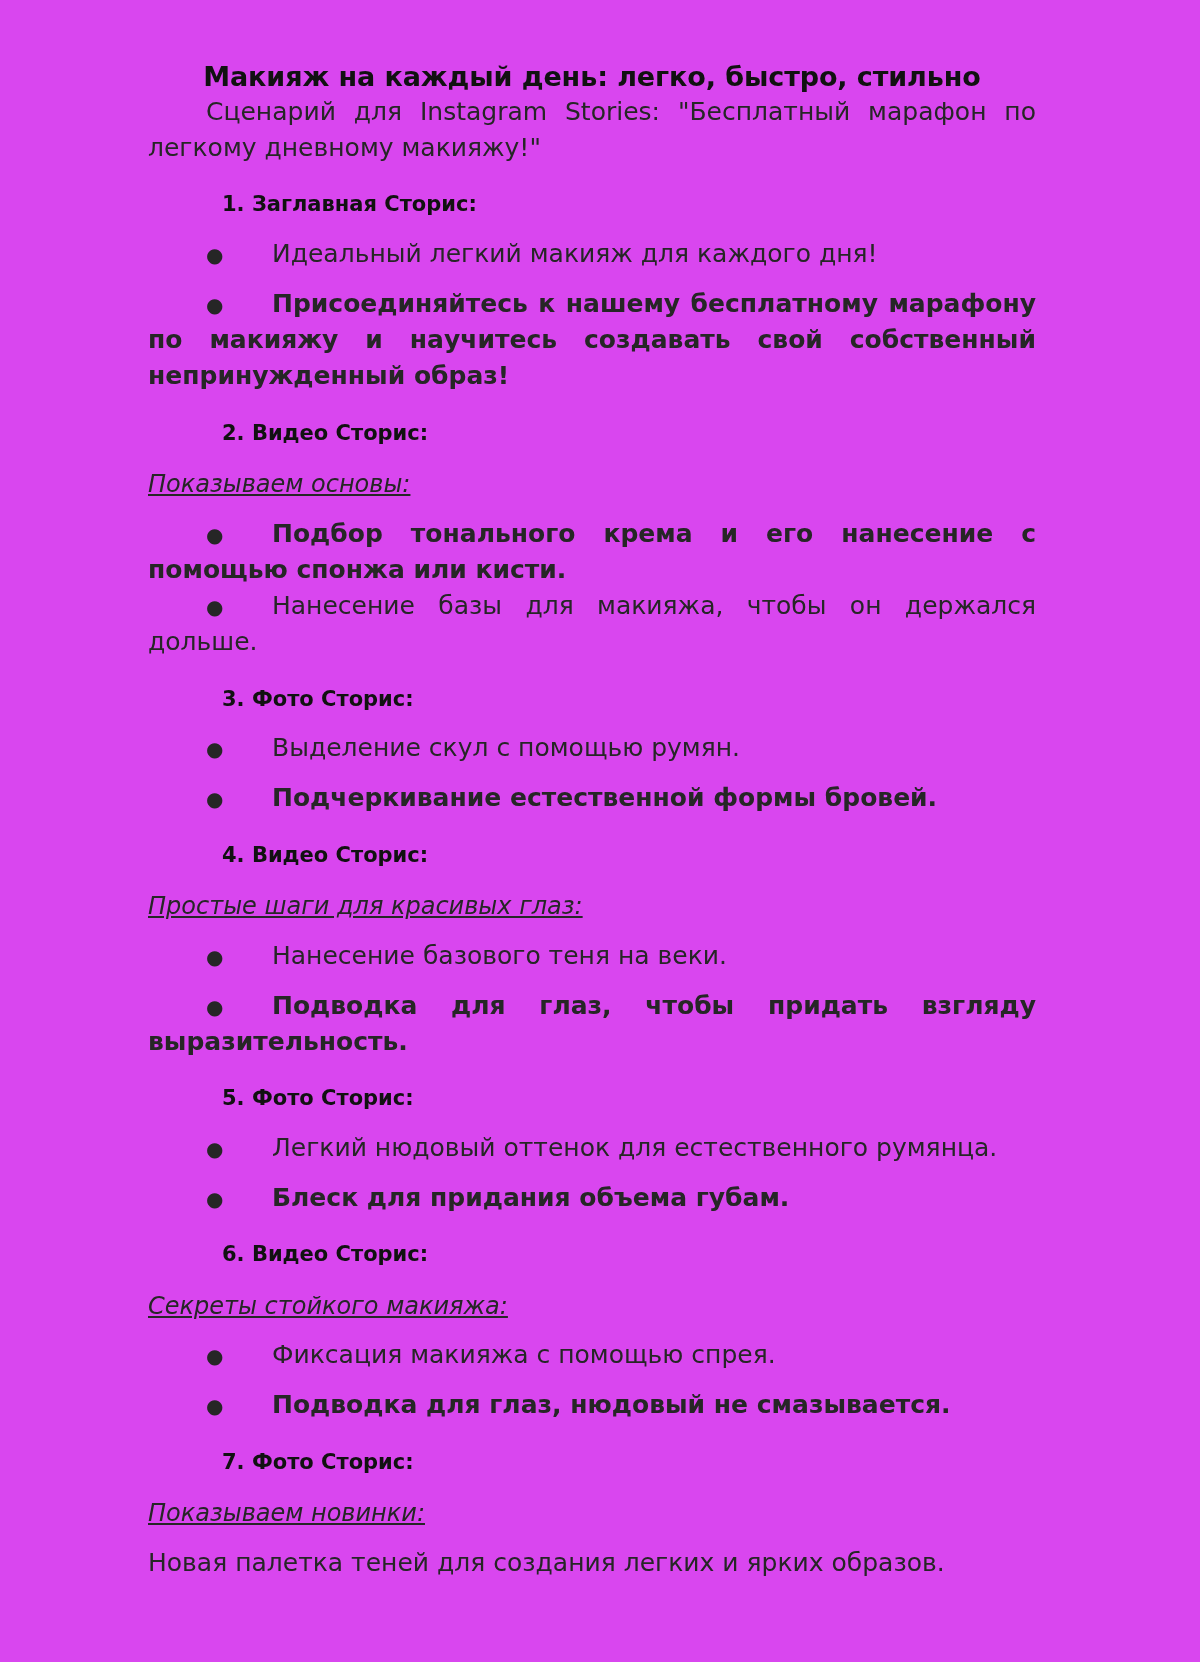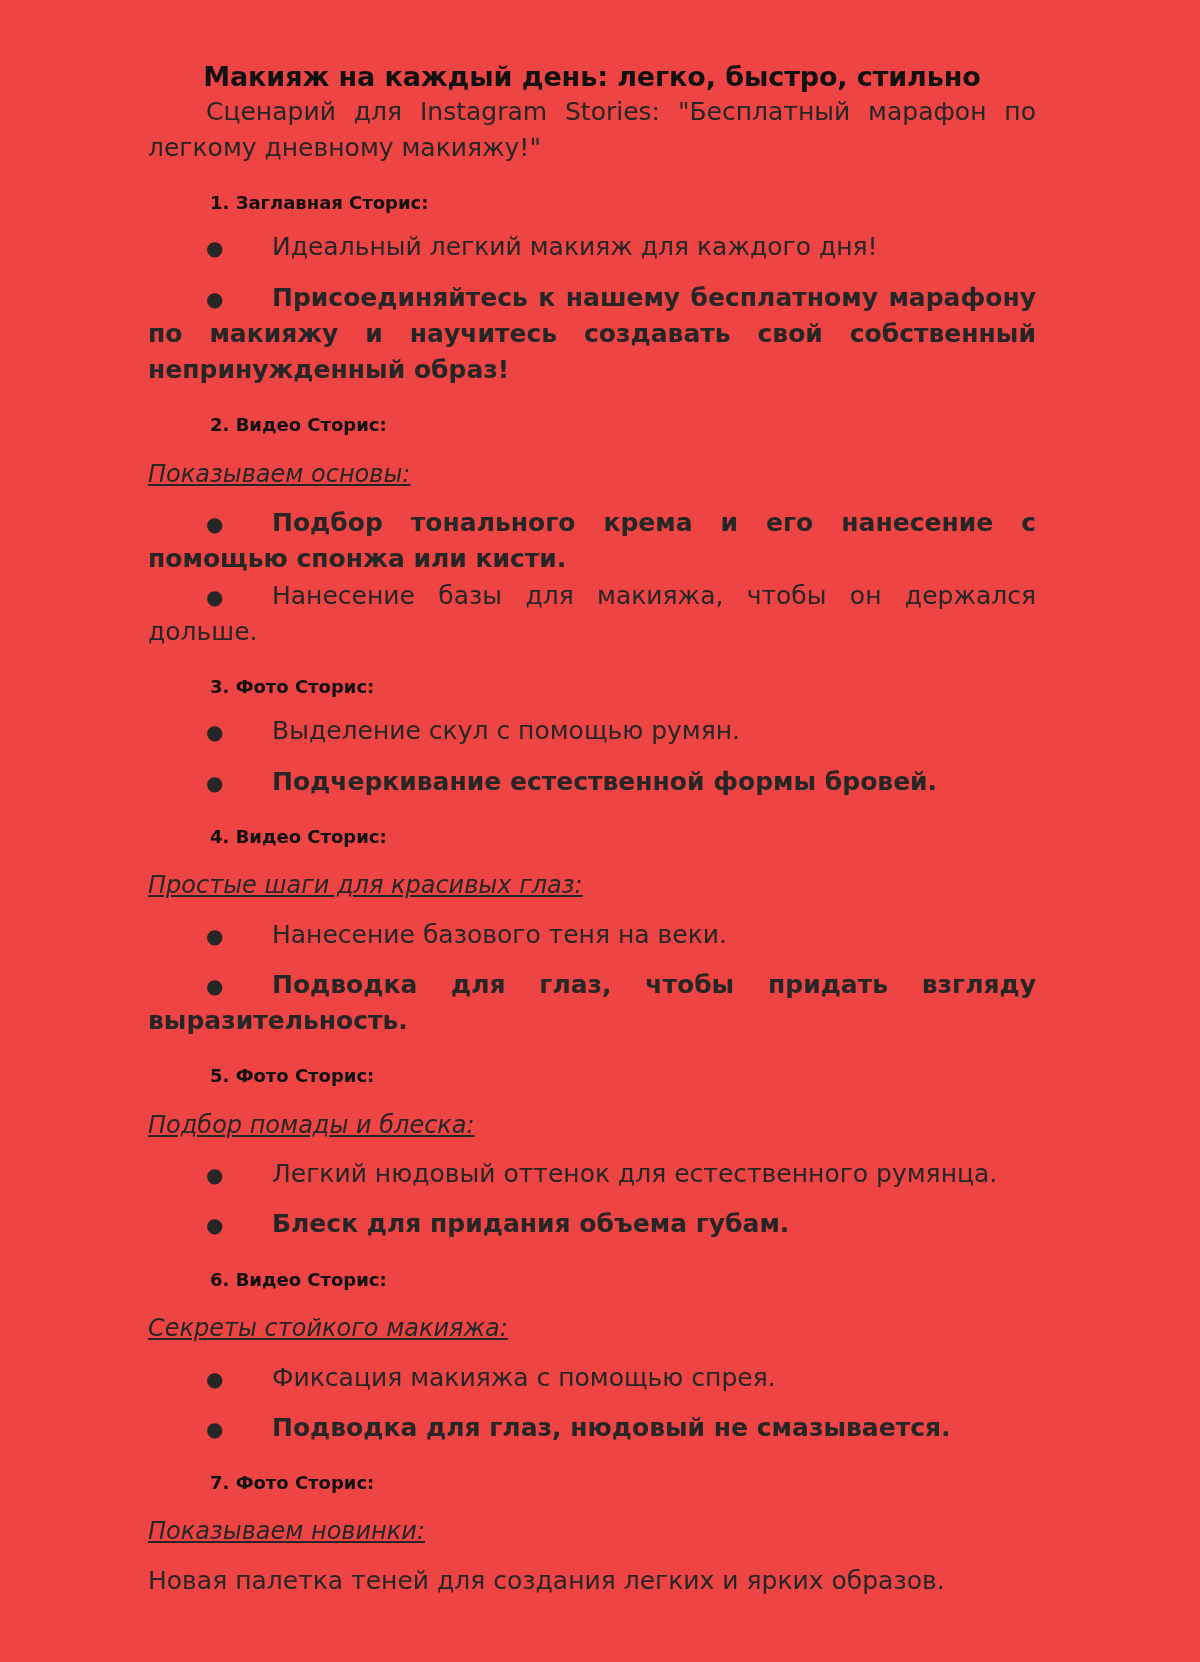--- a/index.html
+++ b/index.html
@@ -6,21 +6,21 @@
   html, body {
     margin: 0;
     padding: 0;
     background: #ffffff;
   }
   .page {
     position: relative;
     width: 1200px;
     height: 1662px;
     margin: 0 auto;
-    background: #ef4444;
+    background: #d946ef;
     box-sizing: border-box;
     font-family: "DejaVu Sans", "Liberation Sans", sans-serif;
     color: #1a1a1a;
     overflow: hidden;
   }
   .content {
     position: absolute;
     left: 148px;
     top: 0;
     width: 888px;
@@ -44,25 +44,25 @@
     text-justify: inter-word;
     margin: 0;
     color: #262626;
   }
 
   .para.intro {
     text-indent: 58px;
   }
 
   .heading {
-    font-size: 18px;
+    font-size: 21px;
     font-weight: bold;
     line-height: 1.4;
     color: #111111;
-    margin: 4px;
+    margin: 16px;
     padding-left: 58px;
     margin-top: 24px;
   }
 
   .subtitle {
     font-size: 24px;
     font-style: italic;
     line-height: 1.4;
     color: #262626;
     margin: 0;
@@ -141,21 +141,20 @@
       <p class="heading">4. Видео Сторис:</p>
       <p class="subtitle">Простые шаги для красивых глаз:</p>
       <ul class="bullet-list">
         <li class="bullet-item"><span class="mark">●</span><span>Нанесение базового теня на веки.</span></li>
         <li class="bullet-item tight"><span class="mark">●</span><span>Подводка для глаз, чтобы придать взгляду выразительность.</span></li>
       </ul>
     </div>
 
     <div>
       <p class="heading">5. Фото Сторис:</p>
-      <p class="subtitle">Подбор помады и блеска:</p>
       <ul class="bullet-list">
         <li class="bullet-item"><span class="mark">●</span><span>Легкий нюдовый оттенок для естественного румянца.</span></li>
         <li class="bullet-item tight"><span class="mark">●</span><span>Блеск для придания объема губам.</span></li>
       </ul>
     </div>
 
     <div>
       <p class="heading">6. Видео Сторис:</p>
       <p class="subtitle">Секреты стойкого макияжа:</p>
       <ul class="bullet-list">

